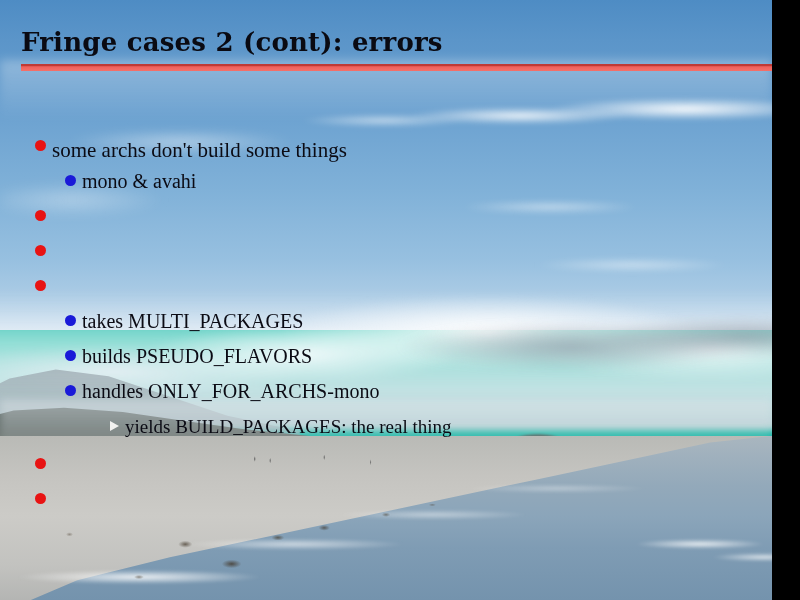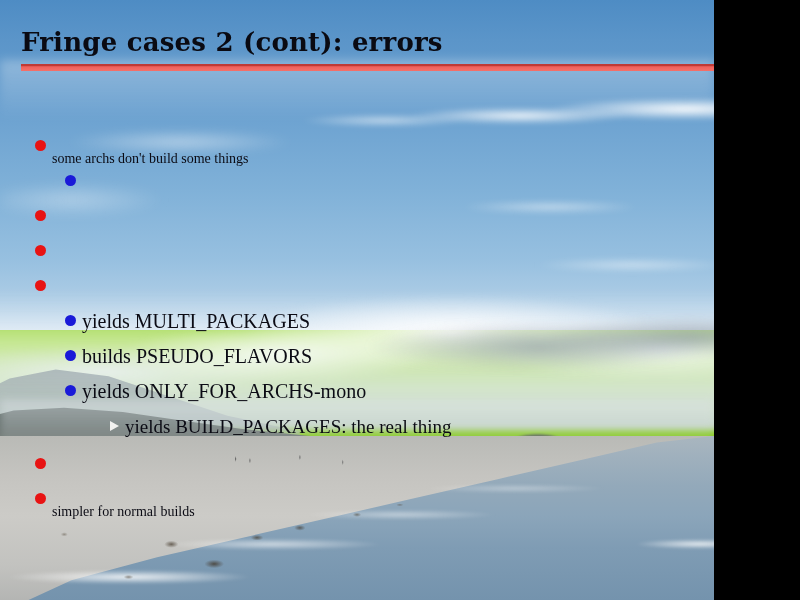--- a/index.html
+++ b/index.html
@@ -6,24 +6,24 @@
     margin: 0;
     padding: 0;
     background: #000;
   }
   body {
     font-family: "Liberation Serif", "DejaVu Serif", serif;
   }
 
   #slide {
     position: relative;
-    width: 714px;
+    width: 772px;
     height: 600px;
     overflow: hidden;
-    background: #84cc16;
+    background: #14b8a6;
   }
 
   
   .bg { position: absolute; inset: 0; overflow: hidden; }
 
   
   .sky {
     position: absolute;
     left: 0; right: 0; top: 0; height: 330px;
     background:
@@ -253,21 +253,21 @@
 
   .btext {
     position: absolute;
     font-family: "Liberation Serif", "DejaVu Serif", serif;
     color: #0b0b14;
     white-space: nowrap;
   }
 
   
   .lvl1 .marker { left: 35px; top: 12px; }
-  .lvl1 .btext  { left: 52px; font-size: 14px; line-height: 25px; top: 18px; }
+  .lvl1 .btext  { left: 52px; font-size: 21px; line-height: 25px; top: 10px; }
   
   .lvl2 .marker { left: 65px; top: 12px; }
   .lvl2 .btext  { left: 82px; font-size: 20px; line-height: 24px; top: 6px; }
   
   .lvl3 .marker { left: 110px; top: 13px; }
   .lvl3 .btext  { left: 125px; font-size: 19px; line-height: 23px; top: 7px; text-align: right; }
 </style>
 </head>
 <body>
 
@@ -304,58 +304,58 @@
 
     <div class="bullets">
 
       <div class="bullet-row lvl1">
         <span class="marker dot red"></span>
         <span class="btext">some archs don't build some things</span>
       </div>
 
       <div class="bullet-row lvl2">
         <span class="marker dot blue"></span>
+        <span class="btext">mono &amp; avahi</span>
       </div>
 
       <div class="bullet-row lvl1">
         <span class="marker dot red"></span>
       </div>
 
       <div class="bullet-row lvl1">
         <span class="marker dot red"></span>
       </div>
 
       <div class="bullet-row lvl1">
         <span class="marker dot red"></span>
       </div>
 
       <div class="bullet-row lvl2">
         <span class="marker dot blue"></span>
-        <span class="btext">yields MULTI_PACKAGES</span>
+        <span class="btext">takes MULTI_PACKAGES</span>
       </div>
 
       <div class="bullet-row lvl2">
         <span class="marker dot blue"></span>
         <span class="btext">builds PSEUDO_FLAVORS</span>
       </div>
 
       <div class="bullet-row lvl2">
         <span class="marker dot blue"></span>
-        <span class="btext">yields ONLY_FOR_ARCHS-mono</span>
+        <span class="btext">handles ONLY_FOR_ARCHS-mono</span>
       </div>
 
       <div class="bullet-row lvl3">
         <span class="marker tri"></span>
         <span class="btext">yields BUILD_PACKAGES: the real thing</span>
       </div>
 
       <div class="bullet-row lvl1" style="margin-top:3px;">
         <span class="marker dot red"></span>
       </div>
 
       <div class="bullet-row lvl1">
         <span class="marker dot red"></span>
-        <span class="btext">simpler for normal builds</span>
       </div>
 
     </div>
   </div>
 </div>
 
 </body></html>

